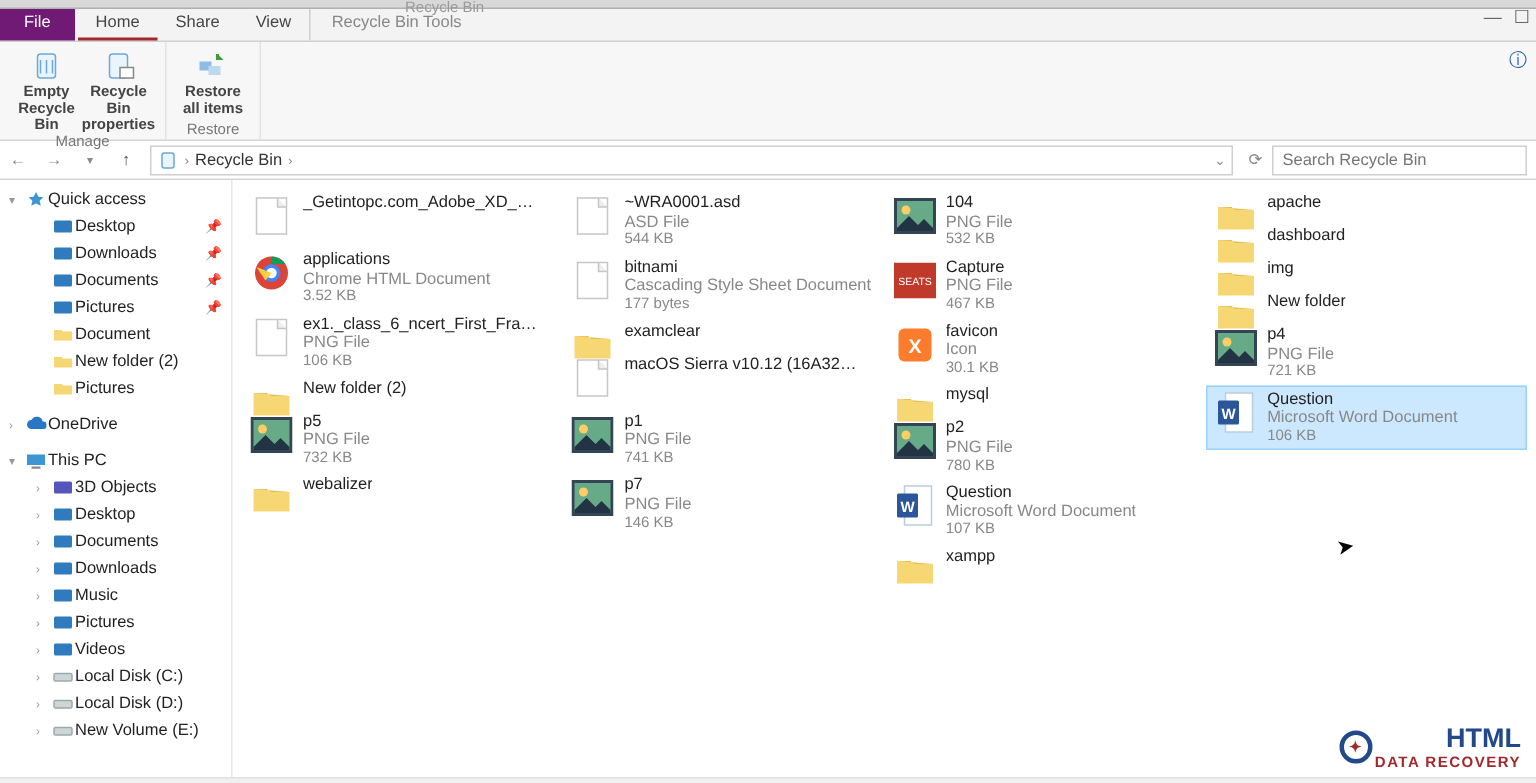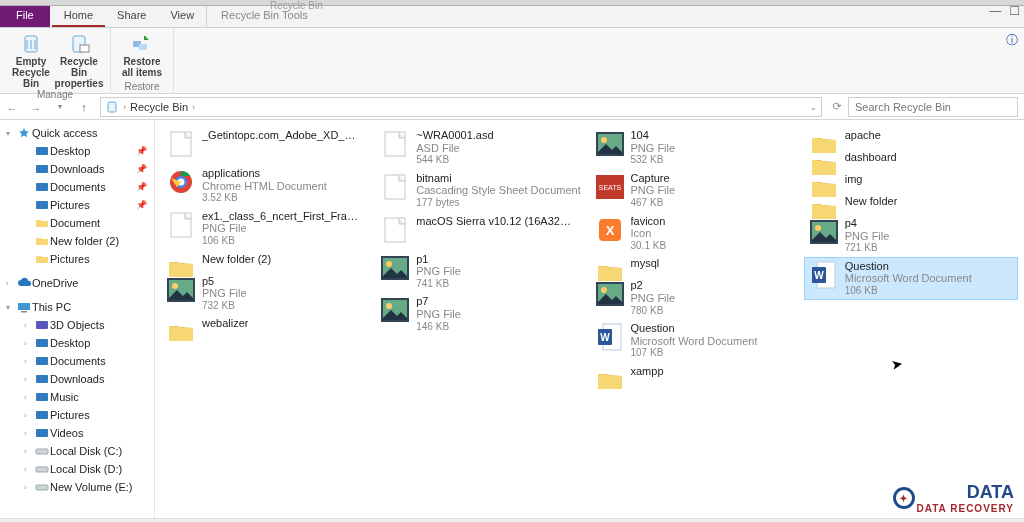--- a/index.html
+++ b/index.html
@@ -453,20 +453,31 @@
                 <rect x="2" y="2" width="20" height="24" fill="#fff" stroke="#c6c6c6"></rect>
                 <path d="M16 2v6h6" fill="#eee" stroke="#c6c6c6"></path>
               </svg>
             </div>
             <div class="meta">
               <span class="t">bitnami</span>
               <span class="s">Cascading Style Sheet Document</span>
               <span class="k">177 bytes</span>
             </div>
           </div>
+          <div class="item tight">
+            <div class="thumb">
+              <svg width="28" height="22">
+                <path d="M2 5h9l2 2h13v13H2z" fill="#f7d774"></path>
+                <path d="M2 5h9l2 2h13" fill="#e8bf4f"></path>
+              </svg>
+            </div>
+            <div class="meta">
+              <span class="t">examclear</span>
+            </div>
+          </div>
           <div class="item">
             <div class="thumb">
               <svg width="24" height="28">
                 <rect x="2" y="2" width="20" height="24" fill="#fff" stroke="#c6c6c6"></rect>
                 <path d="M16 2v6h6" fill="#eee" stroke="#c6c6c6"></path>
               </svg>
             </div>
             <div class="meta">
               <span class="t">macOS Sierra v10.12 (16A323) Multilingual Image For VMware [...</span>
             </div>
@@ -669,20 +680,20 @@
               <span class="s">Microsoft Word Document</span>
               <span class="k">106 KB</span>
             </div>
           </div>
         </div>
       </div>
     <div class="cursor">➤</div>
     <div class="watermark">
       <span class="globe">✦</span>
       <div>
-        <span>DATA</span>
+        <span>HTML</span>
         <small>DATA RECOVERY</small>
       </div>
     </div>
   </div>
 
 </div>
 <div class="scrollbar-bottom"></div>
 
 </body></html>

